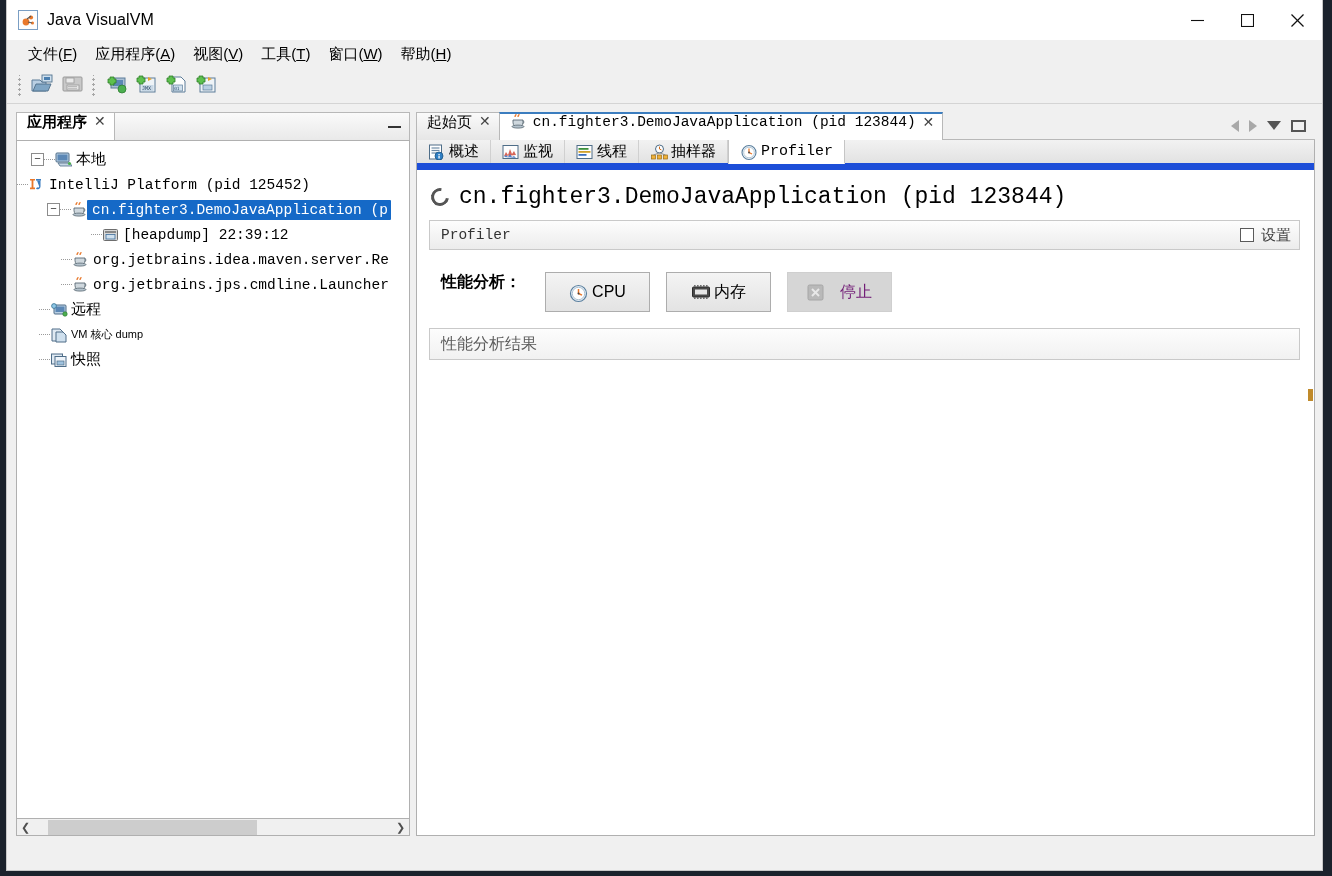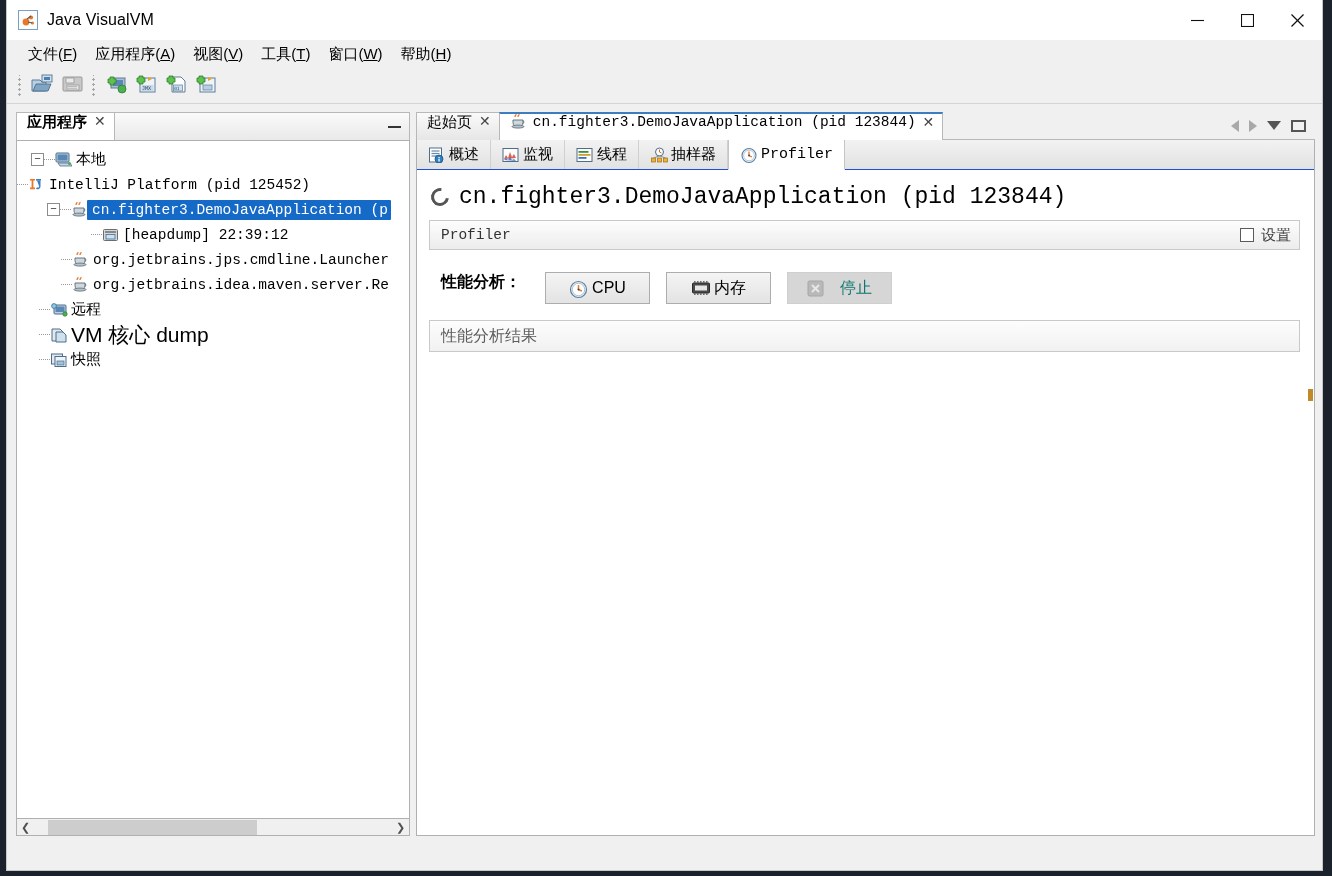--- a/index.html
+++ b/index.html
@@ -160,21 +160,21 @@
   .tri-r { width:0;height:0;border-top:6px solid transparent;border-bottom:6px solid transparent;border-left:8px solid #a8a8a8;}
   .tri-d { width:0;height:0;border-left:7px solid transparent;border-right:7px solid transparent;border-top:9px solid #555;}
   .sq-ic { width:15px;height:12px;border:2px solid #555;}
 
   .view-host {
     flex:1; background:#ffffff; border:1px solid #b0b0b0; border-top:none;
     display:flex; flex-direction:column; min-height:0; position:relative;
   }
   .sub-tabrow {
     height:30px; min-height:30px; display:flex; align-items:stretch;
-    background:#e9e9e9; border-bottom:1px solid #1d4ed8;
+    background:#e9e9e9; border-bottom:7px solid #1d4ed8;
   }
   .sub-tab {
     display:flex; align-items:center; gap:5px; padding: 0 11px;
     font-size:15px; color:#000; border-right:1px solid #d0d0d0;
     background: linear-gradient(180deg,#f2f2f2,#e2e2e2);
   }
   .sub-tab.active {
     background:#ffffff; border-bottom:1px solid #ffffff; margin-bottom:-1px;
     border-right:1px solid #c5c5c5; border-left:1px solid #c5c5c5;
   }
@@ -210,28 +210,28 @@
   .cbox { width:14px;height:14px;border:1px solid #5a5a5a;background:#fff; }
   .sb-right .cblabel { font-size:15px; color:#3f3f3f;text-align:center; }
 
   .form-area { padding: 22px 0 0 12px; }
   .form-row { display:flex; align-items:flex-start; margin-bottom: 16px; }
   .form-label {
     width: 104px; font-size:16px; font-weight:700; color:#000;
     flex: 0 0 auto;
   }
   .btn {
-    min-width:105px; height:32px; padding: 0 14px;
+    min-width:105px; height:40px; padding: 0 14px;
     border:1px solid #adadad;
     background: linear-gradient(180deg,#f4f4f4,#e3e3e3);
     display:flex; align-items:center; justify-content:center; gap:7px;
     font-size:16px; color:#000; margin-right:16px;
   }
   .btn.disabled {
-    background:#d6d6d6; border-color:#cfcfcf; color:#0f766e;gap:17px;
+    background:#d6d6d6; border-color:#cfcfcf; color:#701a75;gap:17px;
   }
   .status-text { font-size:16px; color:#6e6e6e; padding-left: 24px; }
 
   .results-bar {
     margin: 6px 0 0 0;
     border:1px solid #c9c9c9;
     background: linear-gradient(180deg,#fdfdfd,#f1f1f1);
     height:32px; display:flex; align-items:center; padding-left:11px;
   }
   .results-bar .rb-title { font-size:16px; color:#5d5d5d; }
@@ -439,35 +439,35 @@
             <span class="tdash"></span>
             <span class="icon16">
               <svg width="17" height="16" viewBox="0 0 17 16">
                 <path d="M5 3 q0 -2 1.5 -2.6" stroke="#e8772a" stroke-width="1.3" fill="none"></path>
                 <path d="M8 3 q0 -2 1.5 -2.6" stroke="#e8772a" stroke-width="1.3" fill="none"></path>
                 <path d="M3 6 h10 v2.5 a3.5 3.5 0 0 1 -10 0 z" fill="#cfd8de" stroke="#5a6a74" stroke-width="0.9"></path>
                 <path d="M13 6.5 a2 2 0 0 1 0 3.2" stroke="#5a6a74" stroke-width="0.9" fill="none"></path>
                 <ellipse cx="8" cy="12.6" rx="6" ry="1.5" fill="#b4c2cc" stroke="#5a6a74" stroke-width="0.8"></ellipse>
               </svg>
             </span>
-            <span class="lbl">org.jetbrains.jps.cmdline.Launcher</span>
+            <span class="lbl">org.jetbrains.idea.maven.server.Re</span>
           </div>
 
           <div class="trow" style="padding-left:44px;">
             <span class="tdash"></span>
             <span class="icon16">
               <svg width="17" height="16" viewBox="0 0 17 16">
                 <path d="M5 3 q0 -2 1.5 -2.6" stroke="#e8772a" stroke-width="1.3" fill="none"></path>
                 <path d="M8 3 q0 -2 1.5 -2.6" stroke="#e8772a" stroke-width="1.3" fill="none"></path>
                 <path d="M3 6 h10 v2.5 a3.5 3.5 0 0 1 -10 0 z" fill="#cfd8de" stroke="#5a6a74" stroke-width="0.9"></path>
                 <path d="M13 6.5 a2 2 0 0 1 0 3.2" stroke="#5a6a74" stroke-width="0.9" fill="none"></path>
                 <ellipse cx="8" cy="12.6" rx="6" ry="1.5" fill="#b4c2cc" stroke="#5a6a74" stroke-width="0.8"></ellipse>
               </svg>
             </span>
-            <span class="lbl">org.jetbrains.idea.maven.server.Re</span>
+            <span class="lbl">org.jetbrains.jps.cmdline.Launcher</span>
           </div>
 
           <div class="trow" style="padding-left:22px;">
             <span class="tdash"></span>
             <span class="icon16">
               <svg width="18" height="16" viewBox="0 0 18 16">
                 <rect x="4" y="3" width="12" height="9" rx="1" fill="#b9cfe3" stroke="#4e6d88"></rect>
                 <rect x="5.5" y="4.5" width="9" height="5.5" fill="#5b87b5"></rect>
                 <circle cx="4" cy="4" r="2.4" fill="#8fc8e8" stroke="#35708f" stroke-width="0.8"></circle>
                 <circle cx="15" cy="12" r="2.2" fill="#4caf50" stroke="#2e7d32" stroke-width="0.7"></circle>
@@ -477,21 +477,21 @@
           </div>
 
           <div class="trow" style="padding-left:22px;">
             <span class="tdash"></span>
             <span class="icon16">
               <svg width="18" height="16" viewBox="0 0 18 16">
                 <path d="M2 2 h8 l3 3 v9 h-11 z" fill="#dfe9f2" stroke="#4e6d88"></path>
                 <path d="M6 5 h7 l3 3 v7 h-10 z" fill="#cfe0ee" stroke="#4e6d88"></path>
               </svg>
             </span>
-            <span class="lbl" style="font-family:'Liberation Sans',sans-serif;font-size:21px;">VM 核心 dump</span>
+            <span class="lbl" style="font-family:'Liberation Sans',sans-serif;font-size:11px;">VM 核心 dump</span>
           </div>
 
           <div class="trow" style="padding-left:22px;">
             <span class="tdash"></span>
             <span class="icon16">
               <svg width="18" height="16" viewBox="0 0 18 16">
                 <rect x="1.5" y="2" width="11" height="10" fill="#dfe9f2" stroke="#4e6d88"></rect>
                 <rect x="5" y="4.5" width="11" height="10" fill="#eef4fa" stroke="#4e6d88"></rect>
                 <rect x="7" y="9" width="7" height="4" fill="#9fc2de" stroke="#4e6d88" stroke-width="0.7"></rect>
               </svg>

